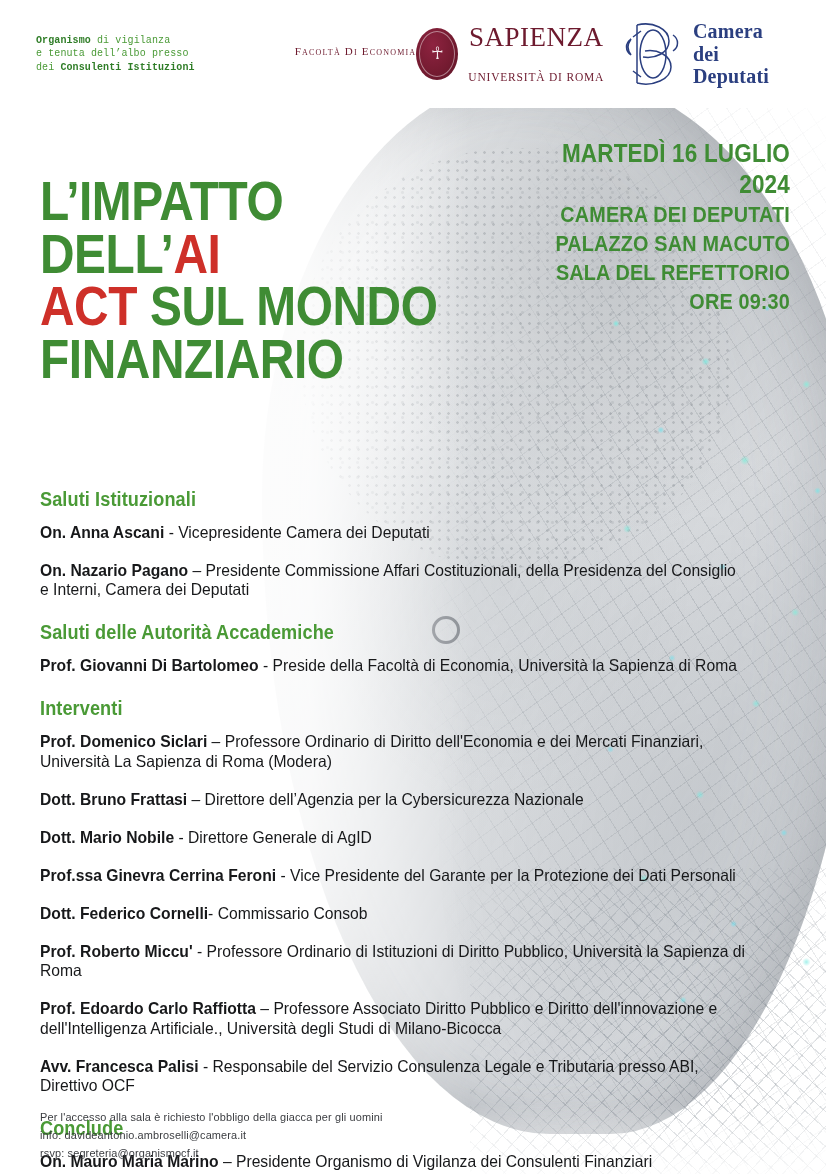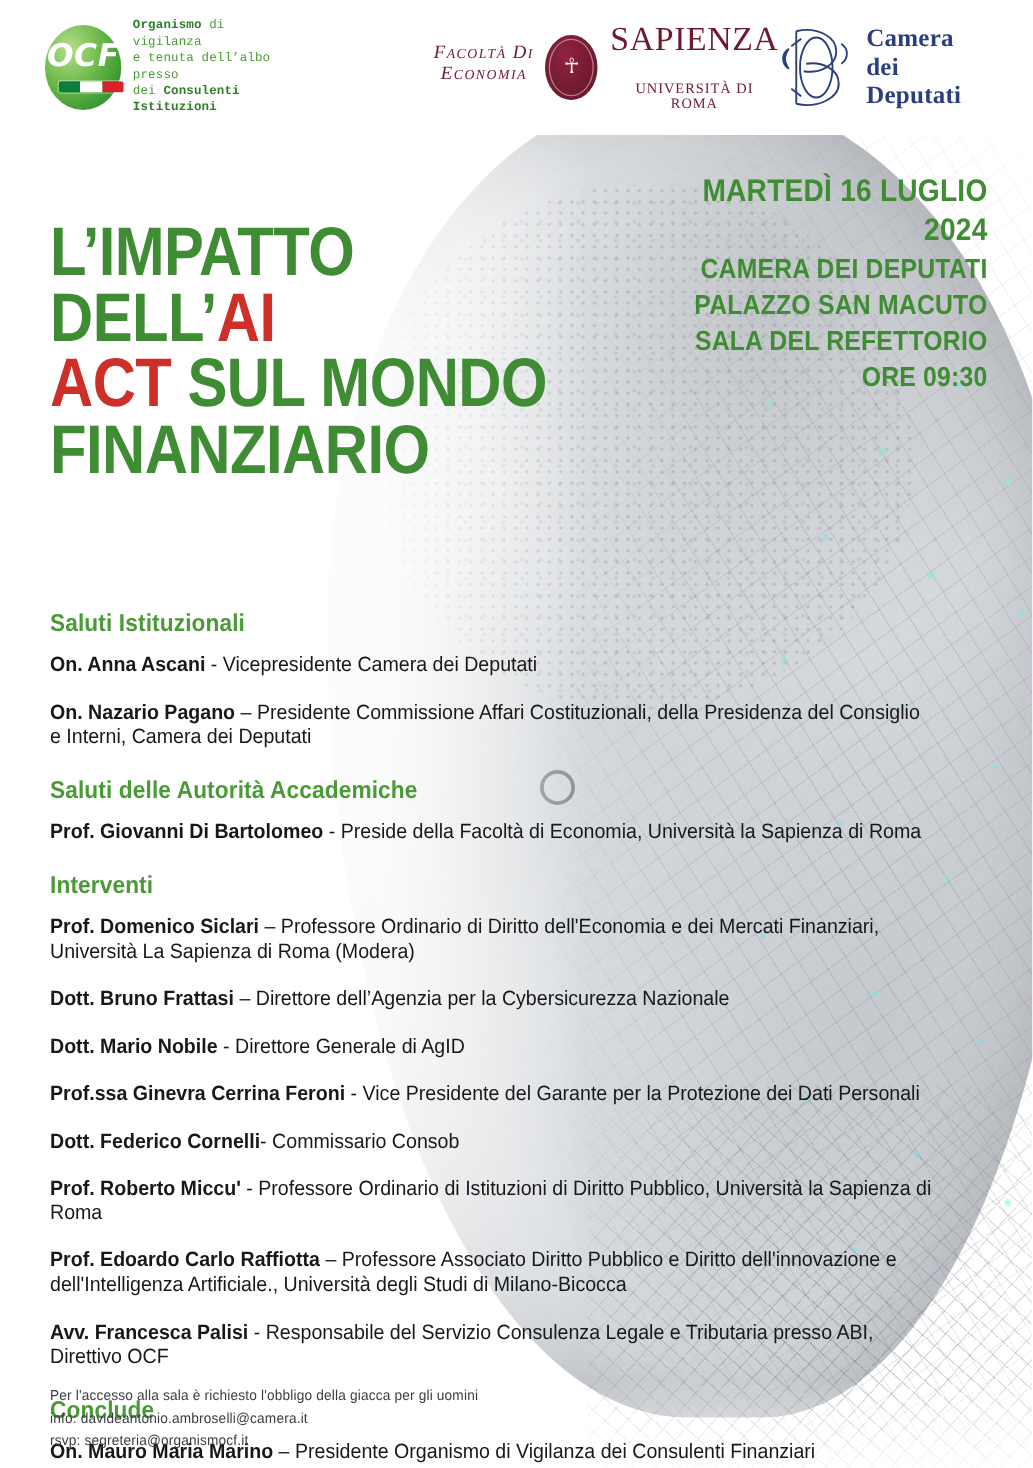--- a/index.html
+++ b/index.html
@@ -153,24 +153,23 @@
   .ocf-text{
     font-family:Liberation Mono, monospace;
     font-size:10px;line-height:1.32;color:#4a9a36;letter-spacing:.1px;
   }
   .ocf-text b{color:#2f7d27;font-weight:bold;}
 
   
   .logo-sap{margin-left:100px;text-align:center;}
   .sap-top{
     font-family:"Liberation Serif", serif;
-    font-size:15px;letter-spacing:1.2px;color:#6d1a2e;
+    font-size:11px;letter-spacing:1.2px;color:#6d1a2e;
     font-variant:small-caps;text-transform:capitalize;
     margin-bottom:5px;
-    font-style:italic;
   }
   .sap-row{display:flex;align-items:center;justify-content:center;}
   .sap-seal{
     width:42px;height:52px;margin-right:10px;
     border-radius:50%;
     background:radial-gradient(ellipse at 40% 32%, #8e2340 0%, #751b31 55%, #5d1527 100%);
     position:relative;
     display:flex;align-items:center;justify-content:center;
   }
   .sap-seal::before{
@@ -275,29 +274,20 @@
     <div class="bg-mesh2"></div>
     <div class="bg-glow"></div>
     <div class="ring"></div>
     <div class="bg-fade-left"></div>
     <div class="bg-fade-bottom"></div>
   </div>
 
   <div class="logo-band">
 
     <div class="logo logo-ocf">
-      <div class="ocf-mark">
-        <div class="ocf-ellipse"></div>
-        <div class="ocf-letters">OCF</div>
-        <div class="ocf-flag">
-          <i class="g"></i>
-            <i class="w"></i>
-            <i class="r"></i>
-        </div>
-      </div>
       <div class="ocf-text">
         <div><b>Organismo</b><span> di vigilanza</span></div>
         <div>e tenuta dell’albo presso</div>
         <div><span>dei </span><b>Consulenti Istituzioni</b></div>
       </div>
     </div>
 
     <div class="logo logo-sap">
       <div class="sap-top">Facoltà di Economia</div>
       <div class="sap-row">

